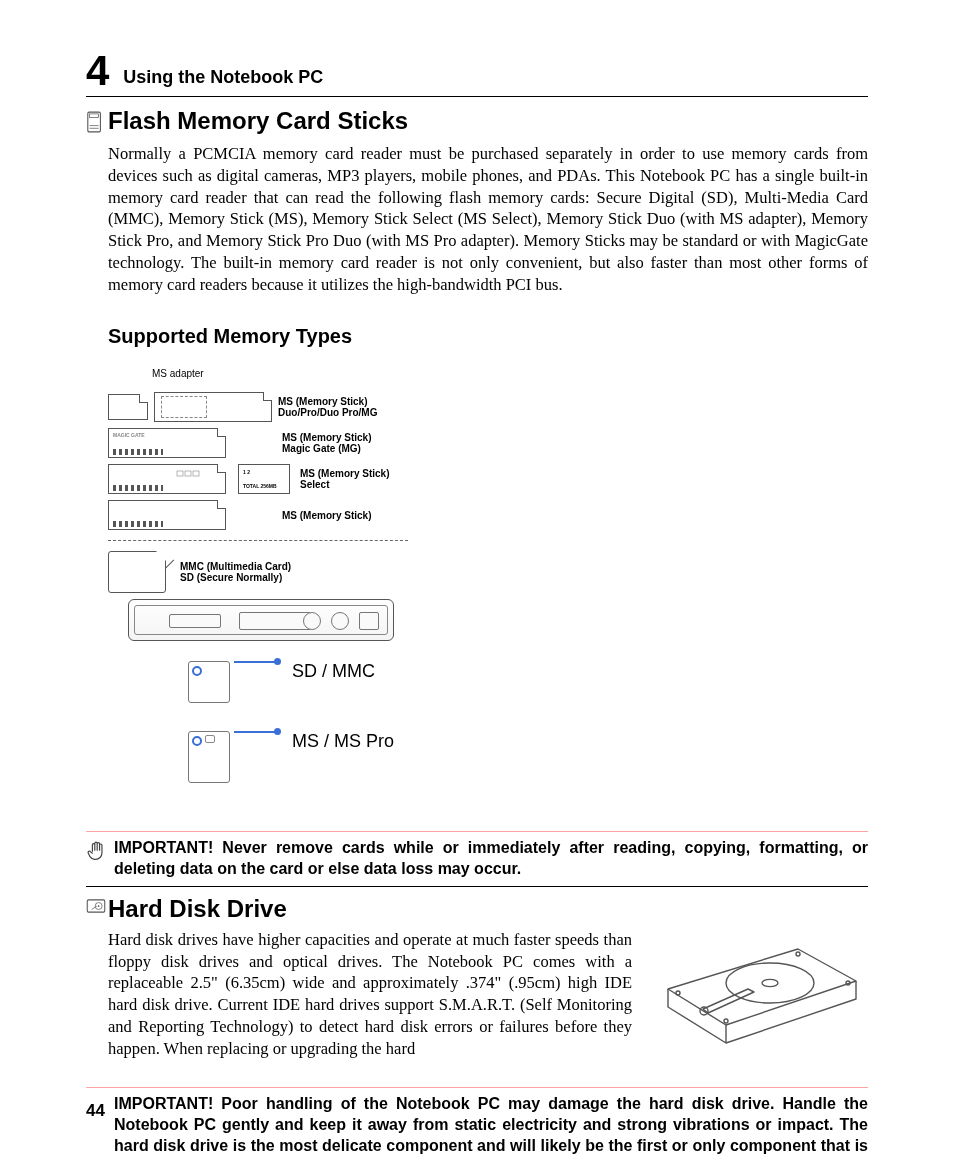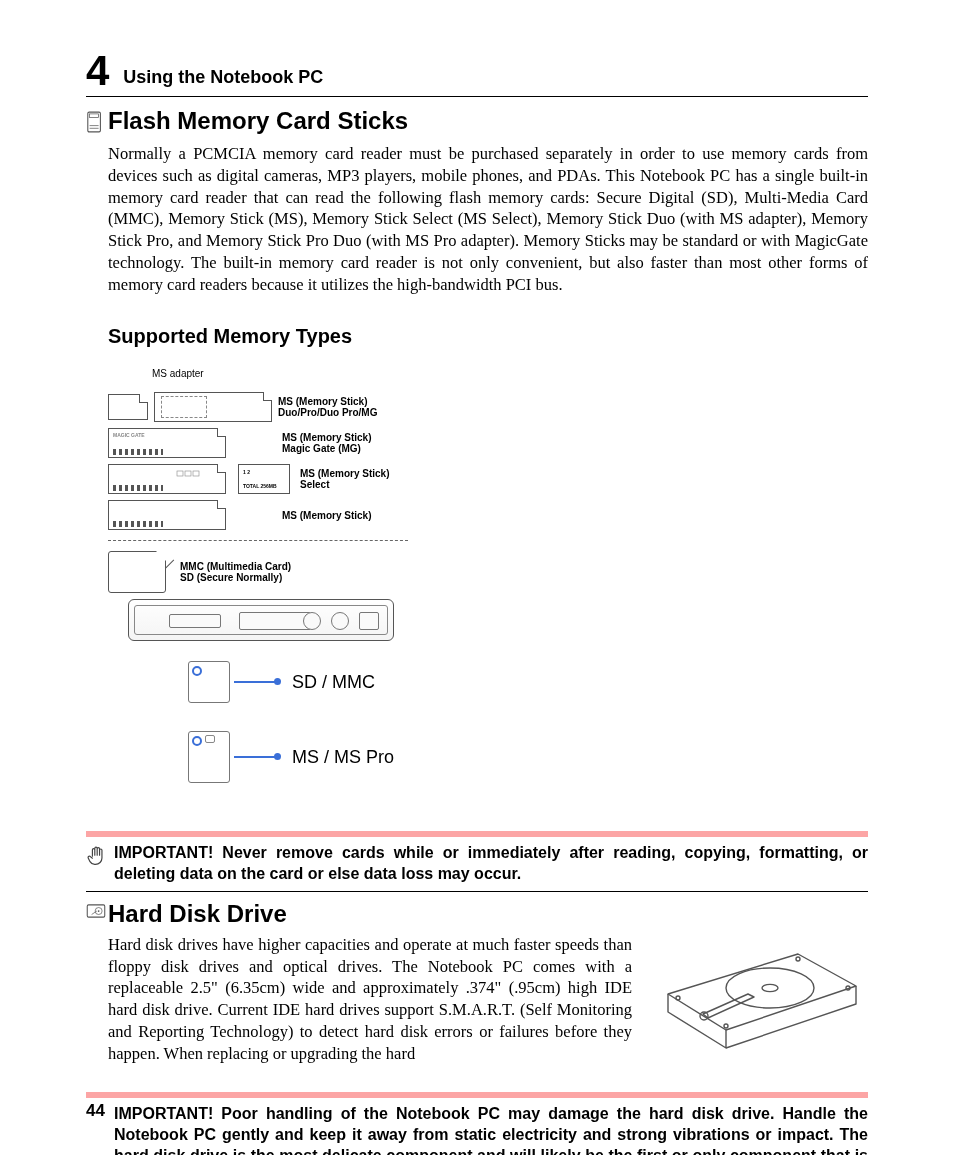--- a/index.html
+++ b/index.html
@@ -94,21 +94,21 @@
 .port{
   position:absolute;
   border:1px solid #777;
   background:#fafafa;
 }
 .slot-detail{
   margin-top:20px;
 }
 .slot-row{
   display:flex;
-  align-items:center;
+  align-items:flex-start;
   margin-bottom:28px;
 }
 .slot-card{
   width:40px;
   height:50px;
   border:1px solid #777;
   border-radius:3px;
   position:relative;
   margin-right:4px;
 }
@@ -183,21 +183,21 @@
 }
 .dash-sep{
   border-top:1px dashed #666;
   margin:10px 0;
   width:300px;
 }
 .mmc-card{
   width:56px;height:40px;border:1px solid #555;border-radius:3px 3px 3px 3px;position:relative;margin-right:14px;
 }
 .important{
-  border-top:6px solid #fca5a5;
+  border-top:1px solid #fca5a5;
   border-bottom:1px solid #000;
   margin-top:20px;
   padding:6px 0 6px 0;
   display:flex;
   align-items:flex-start;
   justify-content:flex-end;
 }
 .important.noicon{padding-left:28px}
 .imp-icon{
   width:28px;

